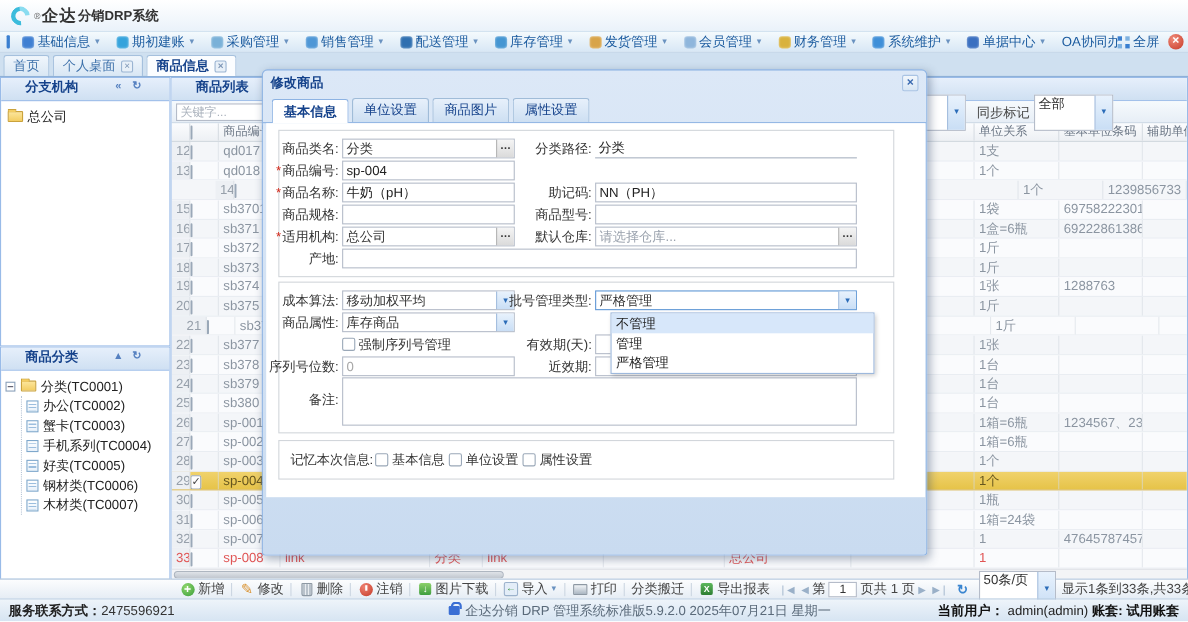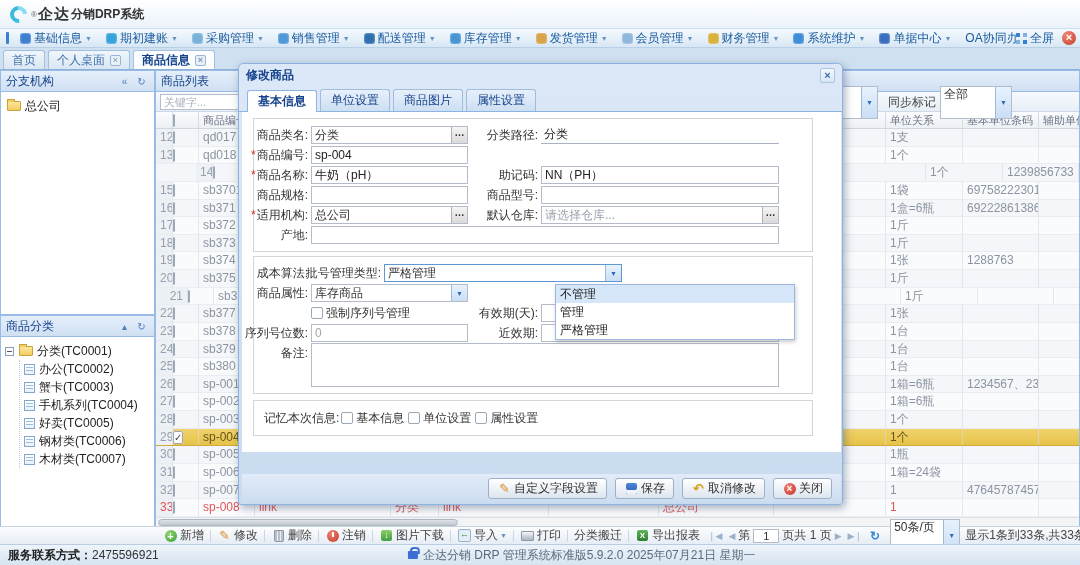--- a/index.html
+++ b/index.html
@@ -28,21 +28,21 @@
   .mclose{width:14px;height:14px;border-radius:50%;background:radial-gradient(circle at 35% 30%,#f08a78,#c63a28);color:#fff;font-weight:bold;font-size:11px;line-height:13px;text-align:center}
 
   
   .pagetabs{position:absolute;left:0;top:48px;width:1080px;height:22px;background:#cfe0f0;border-bottom:1px solid #8fb1d8;display:flex;align-items:flex-end;padding-left:3px}
   .ptab{display:flex;align-items:center;height:19px;padding:0 8px;margin-right:3px;border:1px solid #a5c0dd;border-bottom:none;border-radius:3px 3px 0 0;background:linear-gradient(#f0f6fc,#d9e7f4);color:#3f72ab}
   .ptab.active{background:#fbfdff;color:#15428b;font-weight:bold}
   .ptab .tclose{margin-left:5px;width:11px;height:11px;border:1px solid #9ab4d2;border-radius:2px;background:#e8f0f8;color:#7c95b5;font-size:9px;line-height:9px;text-align:center}
 
   
   .panel{position:absolute;border:1px solid #99bbe8;background:#fff;overflow:hidden}
-  .phead{height:21px;background:linear-gradient(#e6effb,#cfe0f2);border-bottom:1px solid #99bbe8;display:flex;align-items:center;padding:0 5px;color:#15428b;font-weight:normal}
+  .phead{height:21px;background:linear-gradient(#e6effb,#cfe0f2);border-bottom:1px solid #99bbe8;display:flex;align-items:flex-start;padding:0 22px;color:#15428b;font-weight:bold}
   .phead .sp{flex:1}
   .ptool{width:15px;height:15px;margin-left:2px;color:#5580c0;font-size:10px;line-height:15px;text-align:center}
   .p-branch{left:0;top:70px;width:155px;height:245px}
   .p-cat{left:0;top:315px;width:155px;height:212px}
   .tree{padding:5px 4px;color:#222}
   .titem{display:flex;align-items:center;height:18px;white-space:nowrap}
   .folder{position:relative;width:14px;height:10px;background:linear-gradient(#fce59a,#f3cd62);border:1px solid #caa23c;border-radius:1px;margin:0 4px 0 2px;flex:none}
   .folder::before{content:"";position:absolute;left:-1px;top:-3px;width:6px;height:2px;background:#f3cd62;border:1px solid #caa23c;border-bottom:none;border-radius:1px 1px 0 0}
   .minusbox{width:9px;height:9px;border:1px solid #8aa0ba;background:#fff;margin-right:3px;position:relative;flex:none}
   .minusbox::after{content:"";position:absolute;left:1px;top:3px;width:5px;height:1px;background:#556}
@@ -730,20 +730,26 @@
       <span class="pgsum">显示1条到33条,共33条</span>
     </div>
   </div>
 
   <div class="statusbar">
     <span class="svc"><b>服务联系方式：</b><span>2475596921</span></span>
     <span class="sbcenter">
       <span class="lock"></span>
       <span>企达分销 DRP 管理系统标准版5.9.2.0 2025年07月21日 星期一</span>
     </span>
+    <span class="sbright">
+      <b>当前用户：</b>
+      <span>admin(admin)</span>
+      <b>账套:</b>
+      <b>试用账套</b>
+    </span>
   </div>
 
   <div class="modal">
     <div class="mtitle">
       <span>修改商品</span>
       <span class="mx">×</span>
     </div>
     <div class="mtabs" id="modal-tabs">
         <div class="mtab active">基本信息</div>
         <div class="mtab">单位设置</div>
@@ -818,20 +824,24 @@
             </span>
           <input class="fin wfull" value="" style="">
         </div>
       </div>
 
       <div class="fset fs2">
         <div class="frow">
           <span class="flab">
               <span>成本算法:</span>
             </span>
+          <div class="combo mcombo w1">
+            <span class="cval">移动加权平均</span>
+            <span class="ctrg"></span>
+          </div>
           <span class="flab2">
               <span>批号管理类型:</span>
             </span>
           <div class="combo mcombo focus w2">
             <span class="cval">严格管理</span>
             <span class="ctrg"></span>
           </div>
         </div>
         <div class="frow">
           <span class="flab">
@@ -857,21 +867,21 @@
           <span class="flab">
               <span>序列号位数:</span>
             </span>
           <input class="fin dim w1" value="0" style="">
           <span class="flab2">
               <span>近效期:</span>
             </span>
           <input class="fin w2" style="">
         </div>
         <div class="frow ta">
-          <span class="flab" style="margin-top:2px">
+          <span class="flab" style="margin-top:12px">
               <span>备注:</span>
             </span>
           <textarea class="ftext" style=""></textarea>
         </div>
       </div>
 
       <div class="ddlist" id="dd-list">
           <div class="ddopt hl">不管理</div>
           <div class="ddopt">管理</div>
           <div class="ddopt">严格管理</div>
@@ -889,33 +899,15 @@
               <span>单位设置</span>
             </span>
             <span class="memitem">
               <span class="chk"></span>
               <span>属性设置</span>
             </span>
           </span>
       </div>
     </div>
 
-    <div class="mfoot" id="m-buttons">
-        <div class="mbtn">
-          <span class="tbico i-pencil"></span>
-          <span>自定义字段设置</span>
-        </div>
-        <div class="mbtn">
-          <span class="tbico i-save"></span>
-          <span>保存</span>
-        </div>
-        <div class="mbtn">
-          <span class="tbico i-undo"></span>
-          <span>取消修改</span>
-        </div>
-        <div class="mbtn">
-          <span class="tbico i-closer"></span>
-          <span>关闭</span>
-        </div>
-      </div>
   </div>
 
 </div>
 
 </body></html>

